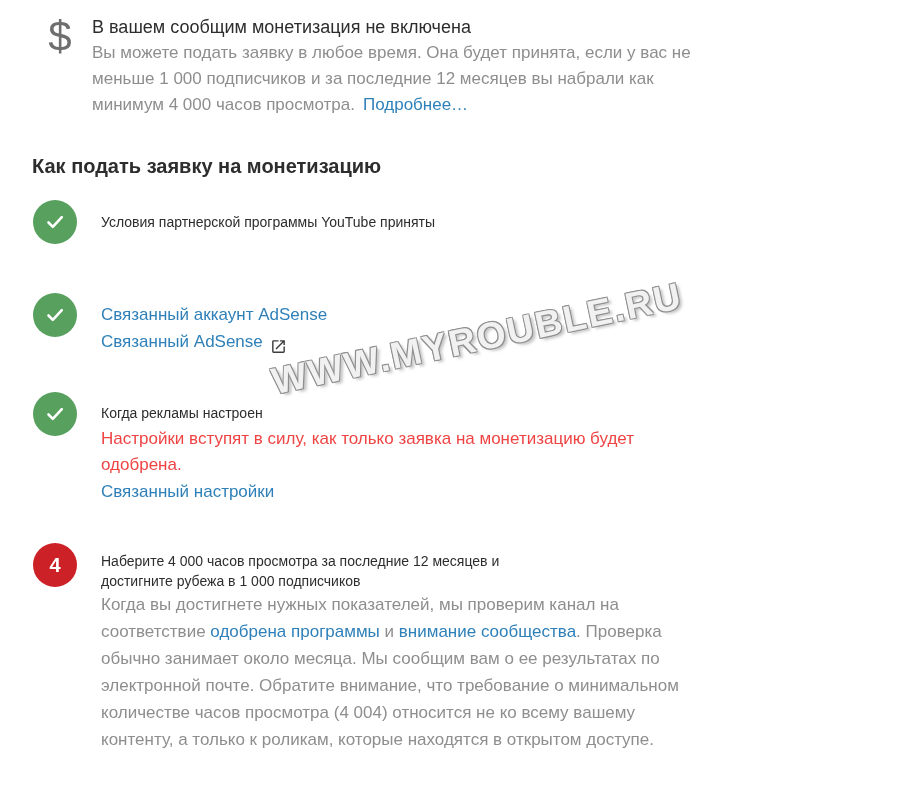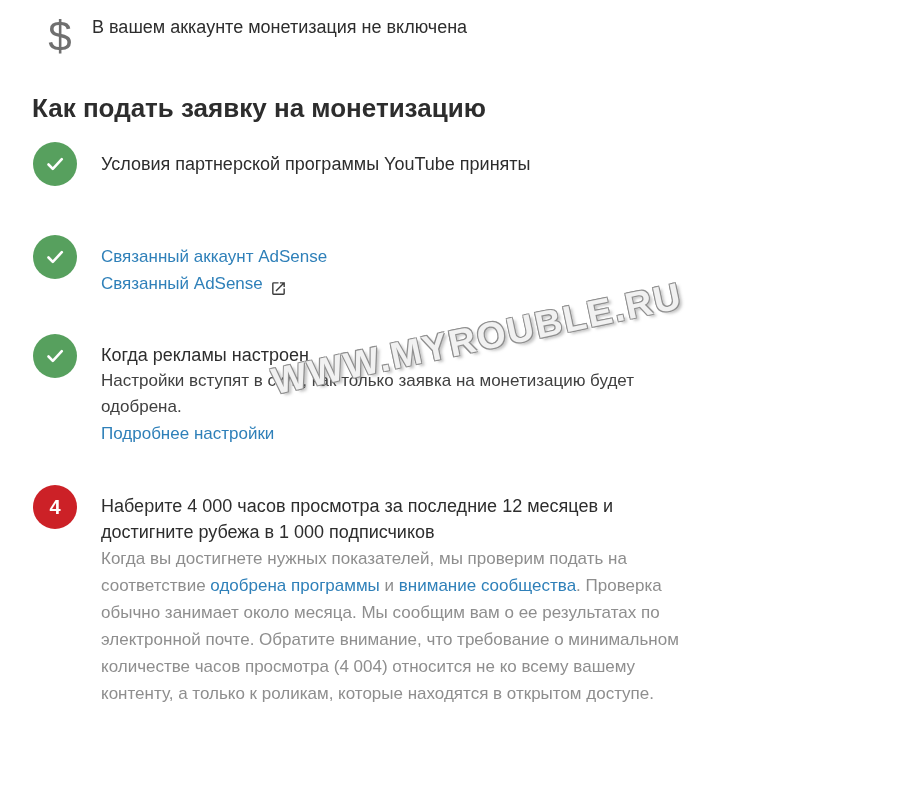--- a/index.html
+++ b/index.html
@@ -22,40 +22,40 @@
   .banner-title { font-size:18px; line-height:26px; color:#2d2d2d; }
   .banner-body {
     font-size:17px; line-height:26px; color:#8e8e8e; white-space:pre-line;
   }
   a.link { color:#2f80b9; text-decoration:none; cursor:pointer; }
   .more-link { margin-left:8px; font-size:17px; }
 
   
   .section-heading {
     margin:36px 0 0 32px;
-    font-size:26px; line-height:24px; font-weight:bold; color:#2d2d2d;
+    font-size:20px; line-height:24px; font-weight:bold; color:#2d2d2d;
   }
 
   
   .steps { margin-top:22px; }
   .step { display:flex; margin-left:33px; }
   .step.center { align-items:center; }
   .badge-col { width:68px; flex:0 0 68px; }
   .badge {
     width:44px; height:44px; border-radius:50%;
     display:flex; align-items:center; justify-content:center;
   }
   .badge.green { background:#57a05e; }
   .badge.red { background:#cc2127; }
   .badge-num { color:#ffffff; font-size:20px; font-weight:bold; }
   .step-content { padding-top:8px; }
   .step.center .step-content { padding-top:0; }
-  .step-title { font-size:18px; line-height:26px; color:#2d2d2d; white-space:pre-line; }
-  .step-title.tall { line-height:26px; }
-  .step-body { font-size:17px; line-height:26px; color:#404040; white-space:pre-line; }
+  .step-title { font-size:14px; line-height:26px; color:#2d2d2d; white-space:pre-line; }
+  .step-title.tall { line-height:20px; }
+  .step-body { font-size:17px; line-height:26px; color:#ef4444; white-space:pre-line; }
   .step-links { font-size:17px; line-height:27px; }
   .step-links .row { display:flex; align-items:flex-end; }
   .ext-icon { margin-left:7px; display:inline-flex; }
   .para { font-size:17px; line-height:27px; color:#8e8e8e; }
   .para span { white-space:pre-line; }
 
   .mb-step1 { margin-bottom:49px; }
   .mb-step2 { margin-bottom:37px; }
   .mb-step3 { margin-bottom:38px; }
 
@@ -77,21 +77,24 @@
 </head>
 <body>
 
 <div class="page">
 
   <div class="banner">
     <div class="banner-icon-col">
       <div class="dollar">$</div>
     </div>
     <div>
-      <div class="banner-title">В вашем аккаунте монетизация не включена</div>
+      <div class="banner-title">В вашем сообщим монетизация не включена</div>
+      <div class="banner-body"><span>Вы можете подать заявку в любое время. Она будет принята, если у вас не
+меньше 1 000 подписчиков и за последние 12 месяцев вы набрали как
+минимум 4 000 часов просмотра.</span><a class="link more-link">Подробнее…</a></div>
     </div>
   </div>
 
   <div class="section-heading">Как подать заявку на монетизацию</div>
 
   <div class="steps">
 
     <div class="step center mb-step1">
       <div class="badge-col">
         <div class="badge green">
@@ -136,35 +139,35 @@
           <svg width="24" height="24" viewBox="0 0 24 24">
               <path fill="none" stroke="#ffffff" stroke-width="2.6" stroke-linecap="round" stroke-linejoin="round" d="M5.5 12.5l4.3 4.3L18.8 7.2"></path>
             </svg>
         </div>
       </div>
       <div class="step-content">
         <div class="step-title">Когда рекламы настроен</div>
         <div class="step-body">Настройки вступят в силу, как только заявка на монетизацию будет
 одобрена.</div>
         <div class="step-links">
-          <a class="link">Подробнее настройки</a>
+          <a class="link">Связанный настройки</a>
         </div>
       </div>
     </div>
 
     <div class="step">
       <div class="badge-col">
         <div class="badge red">
           <span class="badge-num">4</span>
         </div>
       </div>
       <div class="step-content">
         <div class="step-title tall">Наберите 4 000 часов просмотра за последние 12 месяцев и
 достигните рубежа в 1 000 подписчиков</div>
-        <div class="para"><span>Когда вы достигнете нужных показателей, мы проверим подать на
+        <div class="para"><span>Когда вы достигнете нужных показателей, мы проверим канал на
 соответствие </span><a class="link">одобрена программы</a><span> и </span><a class="link">внимание сообщества</a><span>. Проверка
 обычно занимает около месяца. Мы сообщим вам о ее результатах по
 электронной почте. Обратите внимание, что требование о минимальном
 количестве часов просмотра (4 004) относится не ко всему вашему
 контенту, а только к роликам, которые находятся в открытом доступе.</span></div>
       </div>
     </div>
 
   </div>
 

